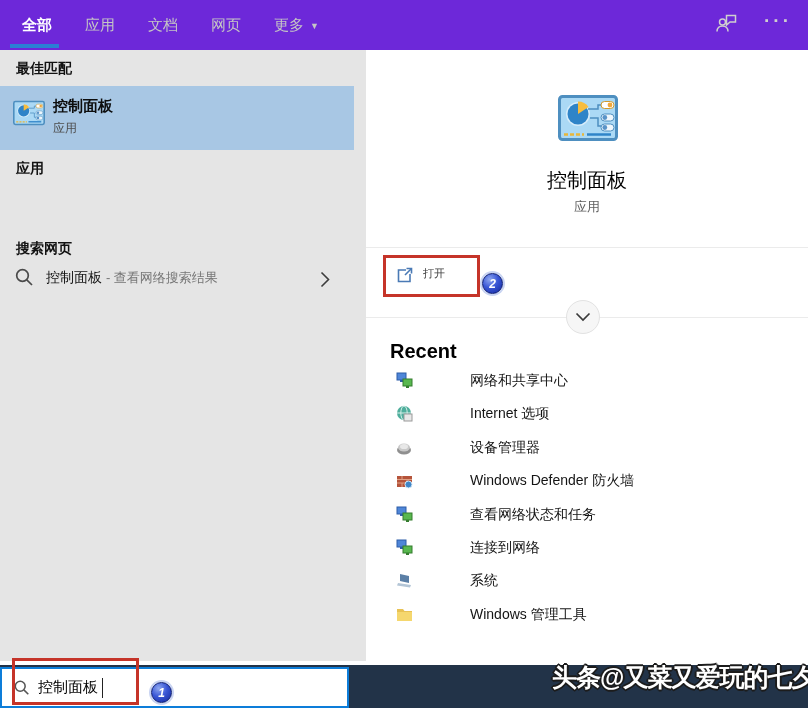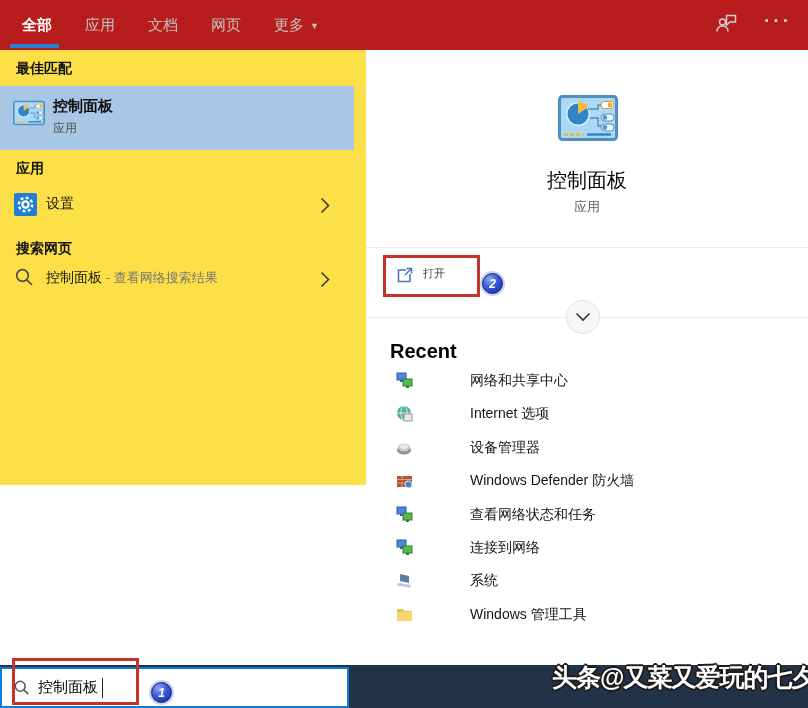--- a/index.html
+++ b/index.html
@@ -3,30 +3,30 @@
 <meta charset="utf-8">
 <style>
   * { margin:0; padding:0; box-sizing:border-box; }
   html,body { background:#888; }
   .screen{
     position:relative; width:808px; height:708px; overflow:hidden;
     font-family:"Liberation Sans","DejaVu Sans",sans-serif;
     background:#fff; -webkit-font-smoothing:antialiased;
   }
   
-  .hdr{ position:absolute; left:0; top:0; width:808px; height:50px; background:#b91c1c; }
+  .hdr{ position:absolute; left:0; top:0; width:808px; height:50px; background:#6d28d9; }
   .tabs{ position:absolute; left:22px; top:0; height:50px; display:flex; gap:33px; align-items:center; }
   .tab{ font-size:15px; color:#c5c5c5; cursor:pointer; white-space:nowrap; }
   .tab.active{ color:#fff; font-weight:bold; }
   .tab .caret{ font-size:9px; margin-left:6px; position:relative; top:-1px; }
   .tab-underline{ position:absolute; left:10px; top:44px; width:49px; height:4px; background:#2a7fd4; }
   .hdr-icons{ position:absolute; right:16px; top:0; height:50px; display:flex; align-items:center; gap:26px; }
   .ellipsis{ color:#cfcfcf; font-size:19px; letter-spacing:3px; font-weight:bold; position:relative; top:-4px; cursor:pointer;}
   
-  .left-pane{ position:absolute; left:0; top:50px; width:366px; height:435px; background:#fde047; }
+  .left-pane{ position:absolute; left:0; top:50px; width:366px; height:611px; background:#e5e5e5; }
   .right-pane{ position:absolute; left:366px; top:50px; width:442px; height:615px; background:#ffffff; }
   .sec-h{ position:absolute; left:16px; font-size:14px; font-weight:bold; color:#121212; }
   .bm-row{ position:absolute; left:0; top:36px; width:354px; height:64px; background:#a8c7e4; cursor:pointer; }
   .bm-icon{ position:absolute; left:13px; top:14px; width:32px; height:26px; }
   .bm-title{ position:absolute; left:53px; top:11px; font-size:15px; font-weight:bold; color:#0d0d0d; }
   .bm-sub{ position:absolute; left:53px; top:34px; font-size:12px; color:#4d4d4d; }
   .lp-row{ position:absolute; left:0; width:354px; height:34px; cursor:pointer; }
   .lp-row .ric{ position:absolute; left:14px; top:5px; }
   .lp-row .rlabel{ position:absolute; left:46px; top:7px; font-size:14px; color:#151515; white-space:nowrap; }
   .rlabel .hint{ color:#767676; font-size:13px; }
@@ -115,32 +115,20 @@
         <circle cx="46.8" cy="32.5" r="2.4" fill="#5a94c8"></circle>
         <line x1="6" y1="39.5" x2="26" y2="39.5" stroke="#e8b63a" stroke-width="2.5" stroke-dasharray="4 2"></line>
         <line x1="29" y1="39.5" x2="53" y2="39.5" stroke="#2f84c8" stroke-width="2.5"></line>
       </svg>
       <span class="bm-title">控制面板</span>
       <span class="bm-sub">应用</span>
     </div>
 
     <div class="sec-h" style="top:110px;">应用</div>
 
-    <div class="lp-row" style="top:138px;">
-      <svg class="ric" width="23" height="23" viewBox="0 0 24 24">
-        <rect width="24" height="24" rx="2" fill="#1f7ed6"></rect>
-        <circle cx="12" cy="12" r="7" fill="none" stroke="#fff" stroke-width="2.6" stroke-dasharray="3 2.5"></circle>
-        <circle cx="12" cy="12" r="4.4" fill="#fff"></circle>
-        <circle cx="12" cy="12" r="2" fill="#1f7ed6"></circle>
-      </svg>
-      <span class="rlabel">设置</span>
-      <svg class="chev" width="10" height="17" viewBox="0 0 10 17">
-          <polyline points="1.5,1.5 8.5,8.5 1.5,15.5" fill="none" stroke="#3c3c3c" stroke-width="1.6"></polyline>
-        </svg>
-    </div>
 
     <div class="sec-h" style="top:182px;margin-top:8px;">搜索网页</div>
 
     <div class="lp-row" style="top:212px;">
       <svg class="ric" width="20" height="20" viewBox="0 0 20 20" fill="none" stroke="#4a4a4a" stroke-width="1.7">
         <circle cx="8.5" cy="8.5" r="5.8"></circle>
           <line x1="12.8" y1="12.8" x2="18" y2="18"></line>
       </svg>
       <span class="rlabel"><span>控制面板</span> <span class="hint">- 查看网络搜索结果</span></span>
       <svg class="chev" width="10" height="17" viewBox="0 0 10 17">

